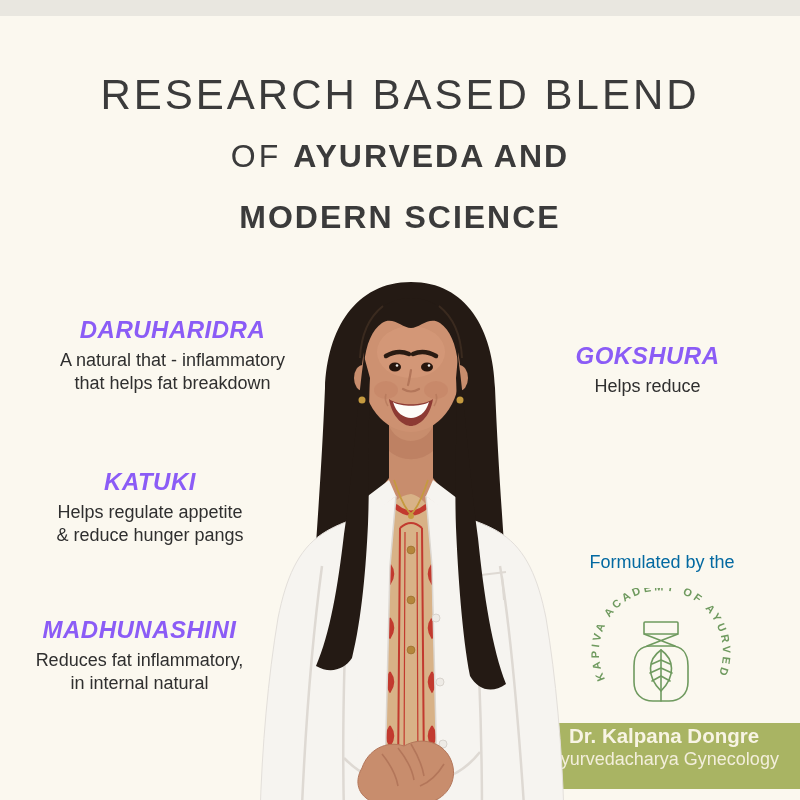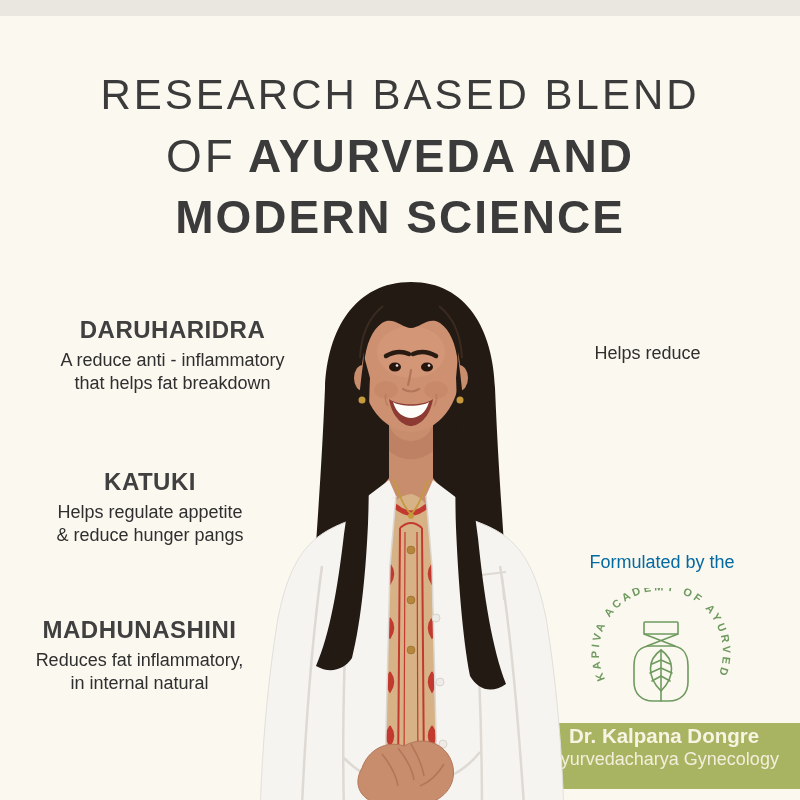--- a/index.html
+++ b/index.html
@@ -2,26 +2,26 @@
 <html><head>
 <meta charset="utf-8">
 <style>
   html,body{margin:0;padding:0;}
   body{font-family:"Liberation Sans", sans-serif; background:#e9e7e0;}
   .canvas{position:relative;width:800px;height:800px;overflow:hidden;background:#fbf8ef;margin:16px auto;}
 
   
   .headline{position:absolute;top:48px;left:0;right:0;text-align:center;color:#3b3b3b;}
   .h-line1{font-size:42px;font-weight:400;letter-spacing:3px;line-height:62px;}
-  .h-line2,.h-line3{font-size:46px;font-weight:800;letter-spacing:2px;line-height:61px;}
+  .h-line2,.h-line3{font-size:32px;font-weight:800;letter-spacing:2px;line-height:61px;}
   .h-of{font-weight:400;letter-spacing:3px;margin-right:12px;}
 
   
   .block{position:absolute;text-align:center;color:#2f2f2f;}
-  .block .ing-name{font-size:24px;font-weight:700;color:#404040;letter-spacing:0.5px;margin:0 0 5px 0;}
+  .block .ing-name{font-size:24px;font-weight:700;color:#8b5cf6;letter-spacing:0.5px;margin:0 0 5px 0;font-style:italic;}
   .block .ing-line{font-size:18px;line-height:23px;margin:0;}
   #b-daruharidra{left:30px;top:300px;width:285px;}
   #b-gokshura{left:505px;top:326px;width:285px;}
   #b-katuki{left:25px;top:452px;width:250px;}
   #b-madhunashini{left:12px;top:600px;width:255px;}
 
   
   .formulated{position:absolute;left:572px;top:536px;width:180px;text-align:center;
               font-size:18px;line-height:20px;color:#0369a1;}
 
@@ -43,25 +43,26 @@
 <div class="canvas">
 
   <div class="headline">
     <div class="h-line1">RESEARCH BASED BLEND</div>
     <div class="h-line2"><span class="h-of">OF</span><span>AYURVEDA AND</span></div>
     <div class="h-line3">MODERN SCIENCE</div>
   </div>
 
   <div class="block" id="b-daruharidra">
     <div class="ing-name">DARUHARIDRA</div>
-    <p class="ing-line">A reduce anti - inflammatory</p>
+    <p class="ing-line">A natural that - inflammatory</p>
     <p class="ing-line">that helps fat breakdown</p>
   </div>
 
   <div class="block" id="b-gokshura">
+    <div class="ing-name">GOKSHURA</div>
     <p class="ing-line">Helps reduce</p>
   </div>
 
   <div class="block" id="b-katuki">
     <div class="ing-name">KATUKI</div>
     <p class="ing-line">Helps regulate appetite</p>
     <p class="ing-line">&amp; reduce hunger pangs</p>
   </div>
 
   <div class="block" id="b-madhunashini">

